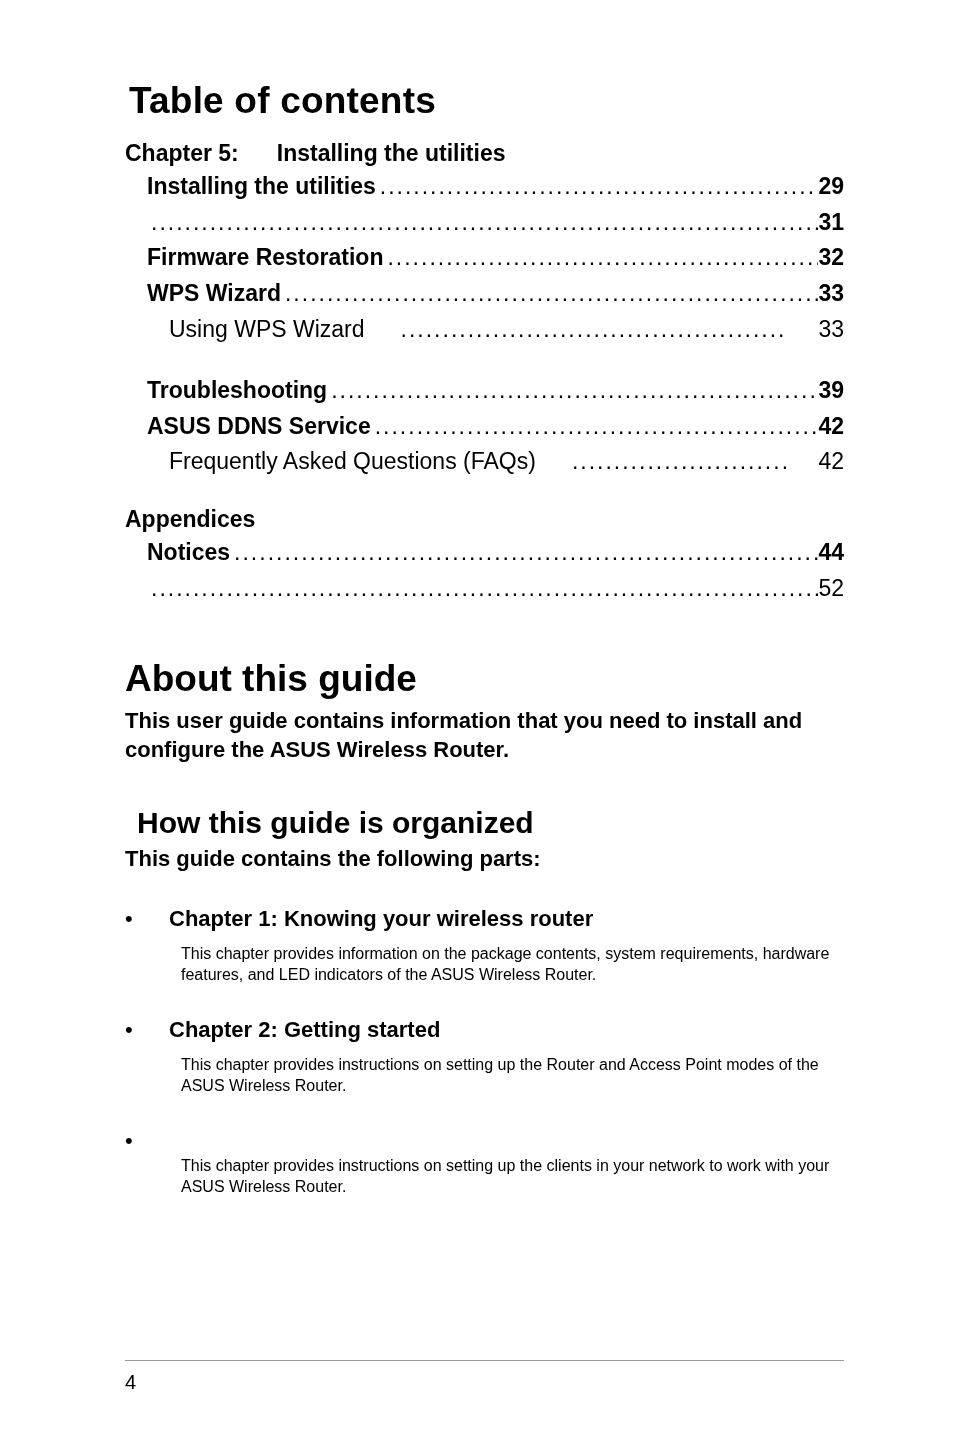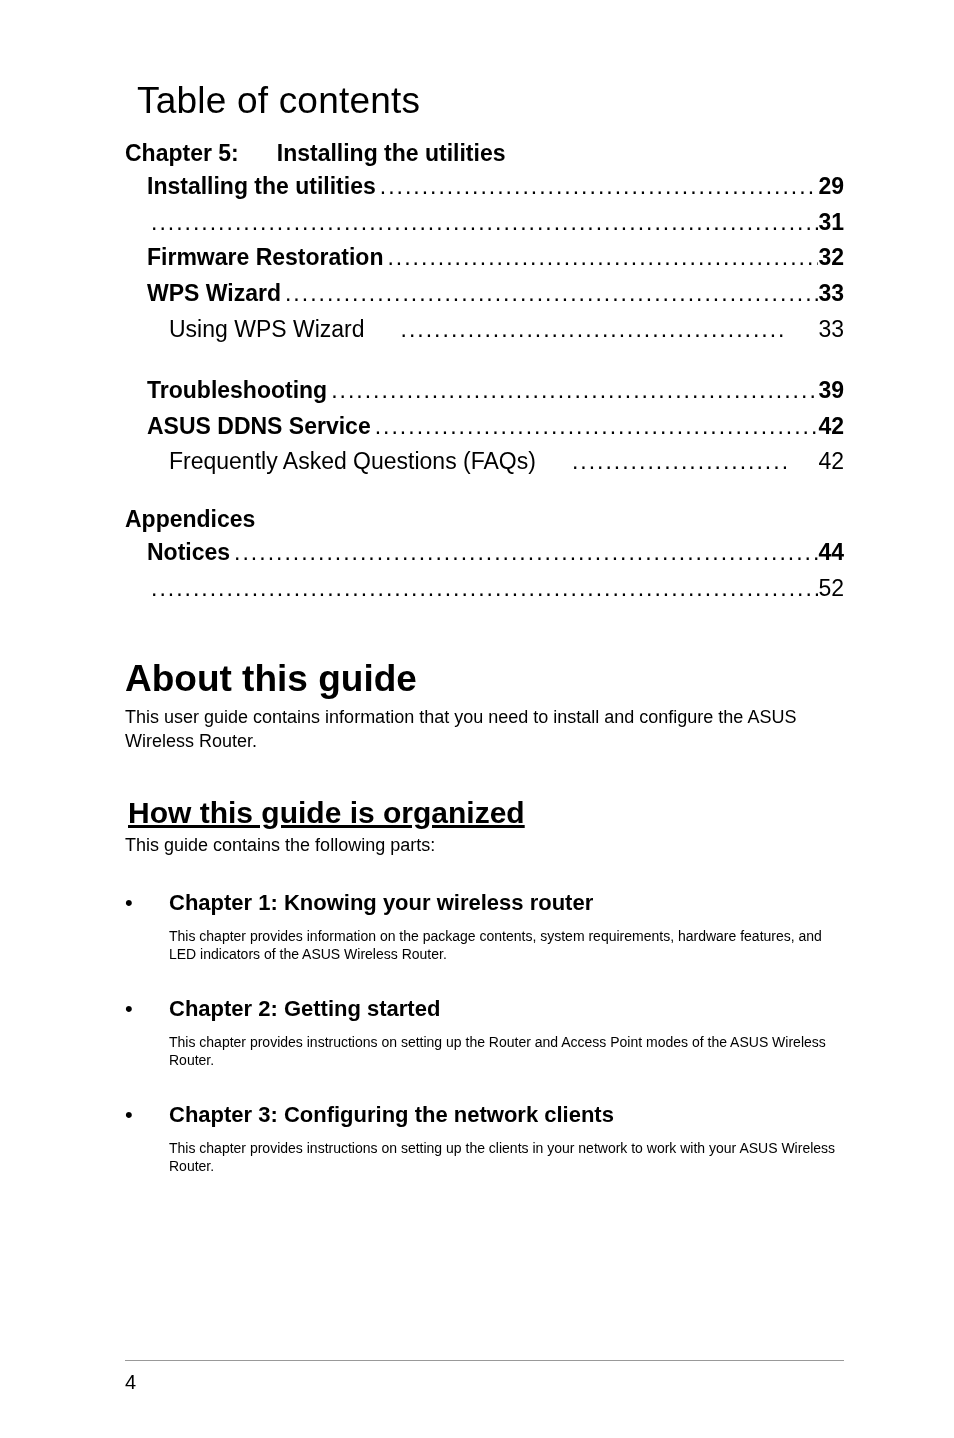--- a/index.html
+++ b/index.html
@@ -13,22 +13,22 @@
     color: #000000;
   }
   .page {
     padding: 80px 110px 0 125px;
     box-sizing: border-box;
     height: 100%;
     position: relative;
   }
   h1.toc-title {
     font-size: 37px;
-    font-weight: normal;
-    margin: 0 0 18px 12px;
+    font-weight: bold;
+    margin: 0 0 18px 4px;
     letter-spacing: 0.2px;
   }
   .toc-chapter-line {
     font-size: 23px;
     font-weight: bold;
     margin: 0 0 2px 0;
   }
   .toc-chapter-line .ctitle { margin-left: 38px; }
   .toc-row {
     display: flex;
@@ -51,43 +51,43 @@
   }
   .toc-page { white-space: nowrap; }
   .toc-block { margin-bottom: 26px; }
 
   h1.about-title {
     font-size: 37px;
     font-weight: bold;
     margin: 52px 0 6px 0;
   }
   p.body {
-    font-size: 18px;
+    font-size: 22px;
     line-height: 1.32;
     margin: 0 0 0 0;
+    font-weight: bold;
   }
   h2.sub-heading {
     font-size: 30px;
     font-weight: bold;
-    margin: 42px 0 4px 3px;
-    text-decoration: underline;
+    margin: 42px 0 4px 12px;
   }
   .bullet-block { margin-top: 30px; }
   .bullet-row {
     display: flex;
     font-size: 22px;
     line-height: 1.32;
   }
   .bullet-mark {
     width: 44px;
     flex: 0 0 44px;
     font-weight: normal;
   }
   .bullet-title { font-weight: bold; margin-bottom: 10px; text-align: center; }
-  .bullet-body { margin-left: 44px; font-size: 14px; line-height: 1.32; }
+  .bullet-body { margin-left: 56px; font-size: 16px; line-height: 1.32; }
 
   .footer {
     position: absolute;
     left: 0;
     right: 0;
     bottom: 44px;
     padding: 0 110px 0 125px;
   }
   .footer-line {
     border: none;
@@ -181,21 +181,20 @@
       <div class="bullet-block">
         <div class="bullet-row">
           <div class="bullet-mark">•</div>
           <div class="bullet-title">Chapter 2: Getting started</div>
         </div>
         <div class="bullet-body">This chapter provides instructions on setting up the Router and Access Point modes of the ASUS Wireless Router.</div>
       </div>
       <div class="bullet-block">
         <div class="bullet-row">
           <div class="bullet-mark">•</div>
-          <div class="bullet-title">Chapter 3: Configuring the network clients</div>
         </div>
         <div class="bullet-body">This chapter provides instructions on setting up the clients in your network to work with your ASUS Wireless Router.</div>
       </div>
     </div>
 
   <div class="footer">
     <hr class="footer-line">
     <div class="footer-num">4</div>
   </div>
 

